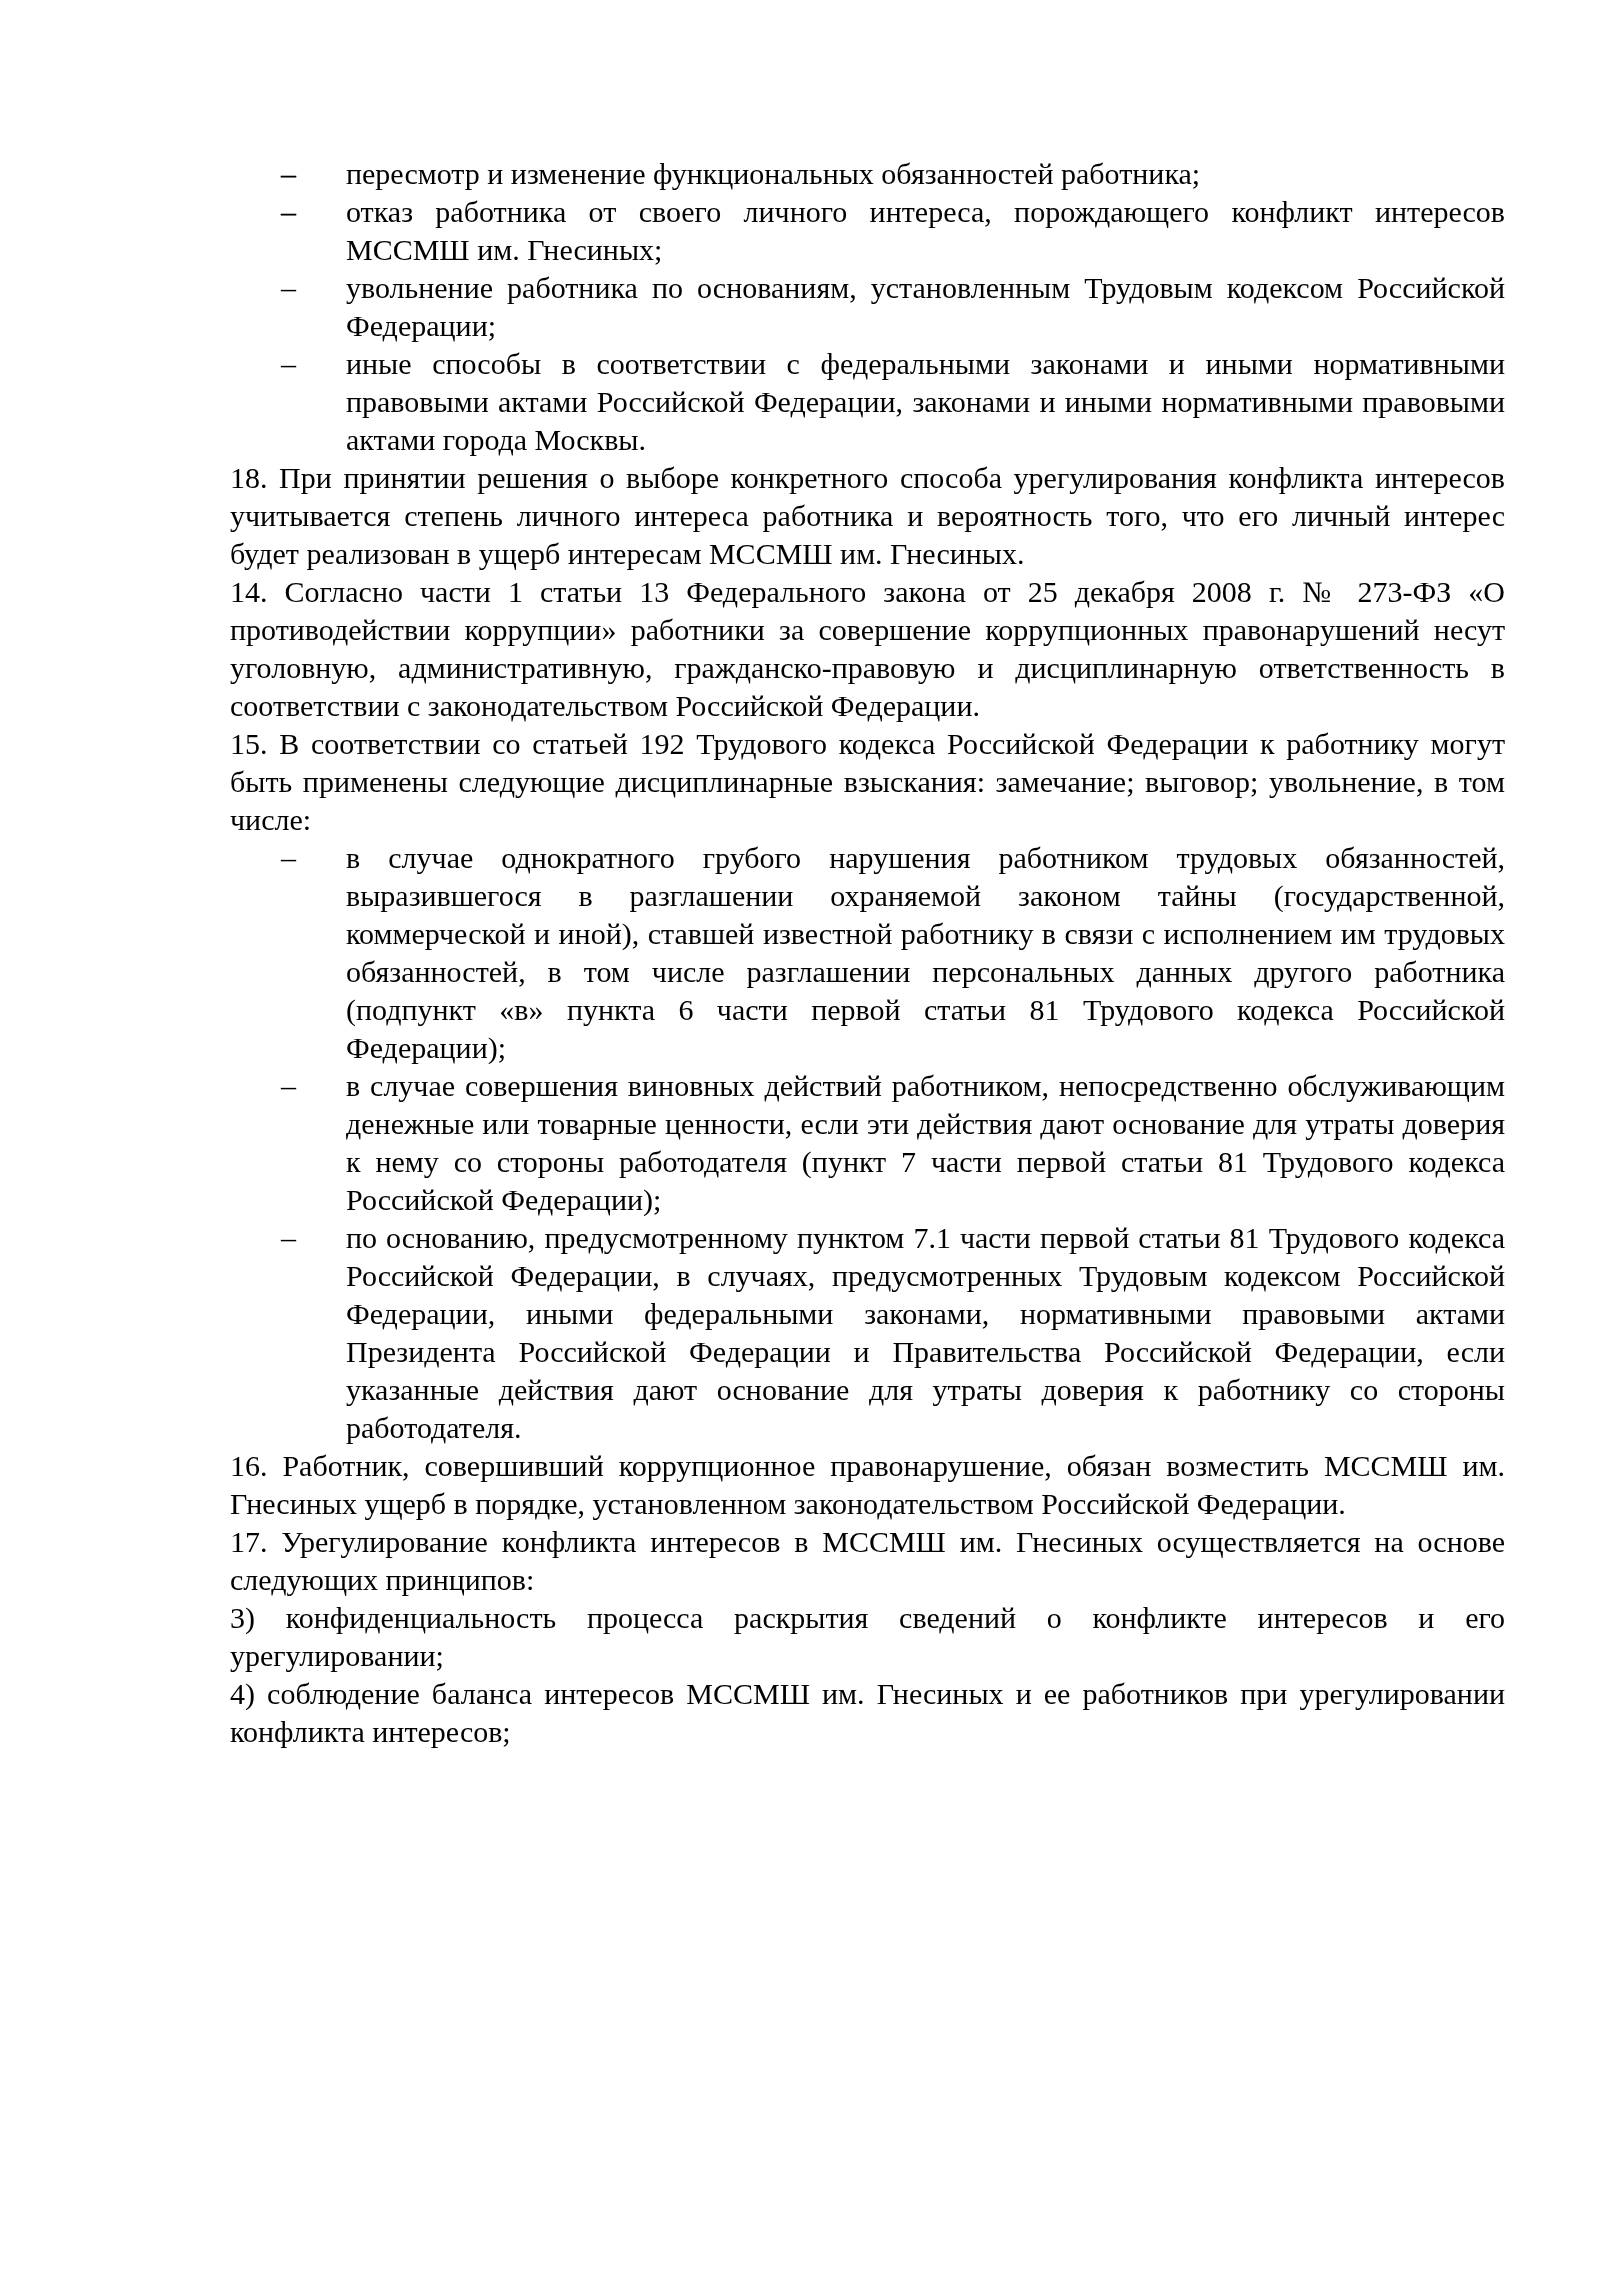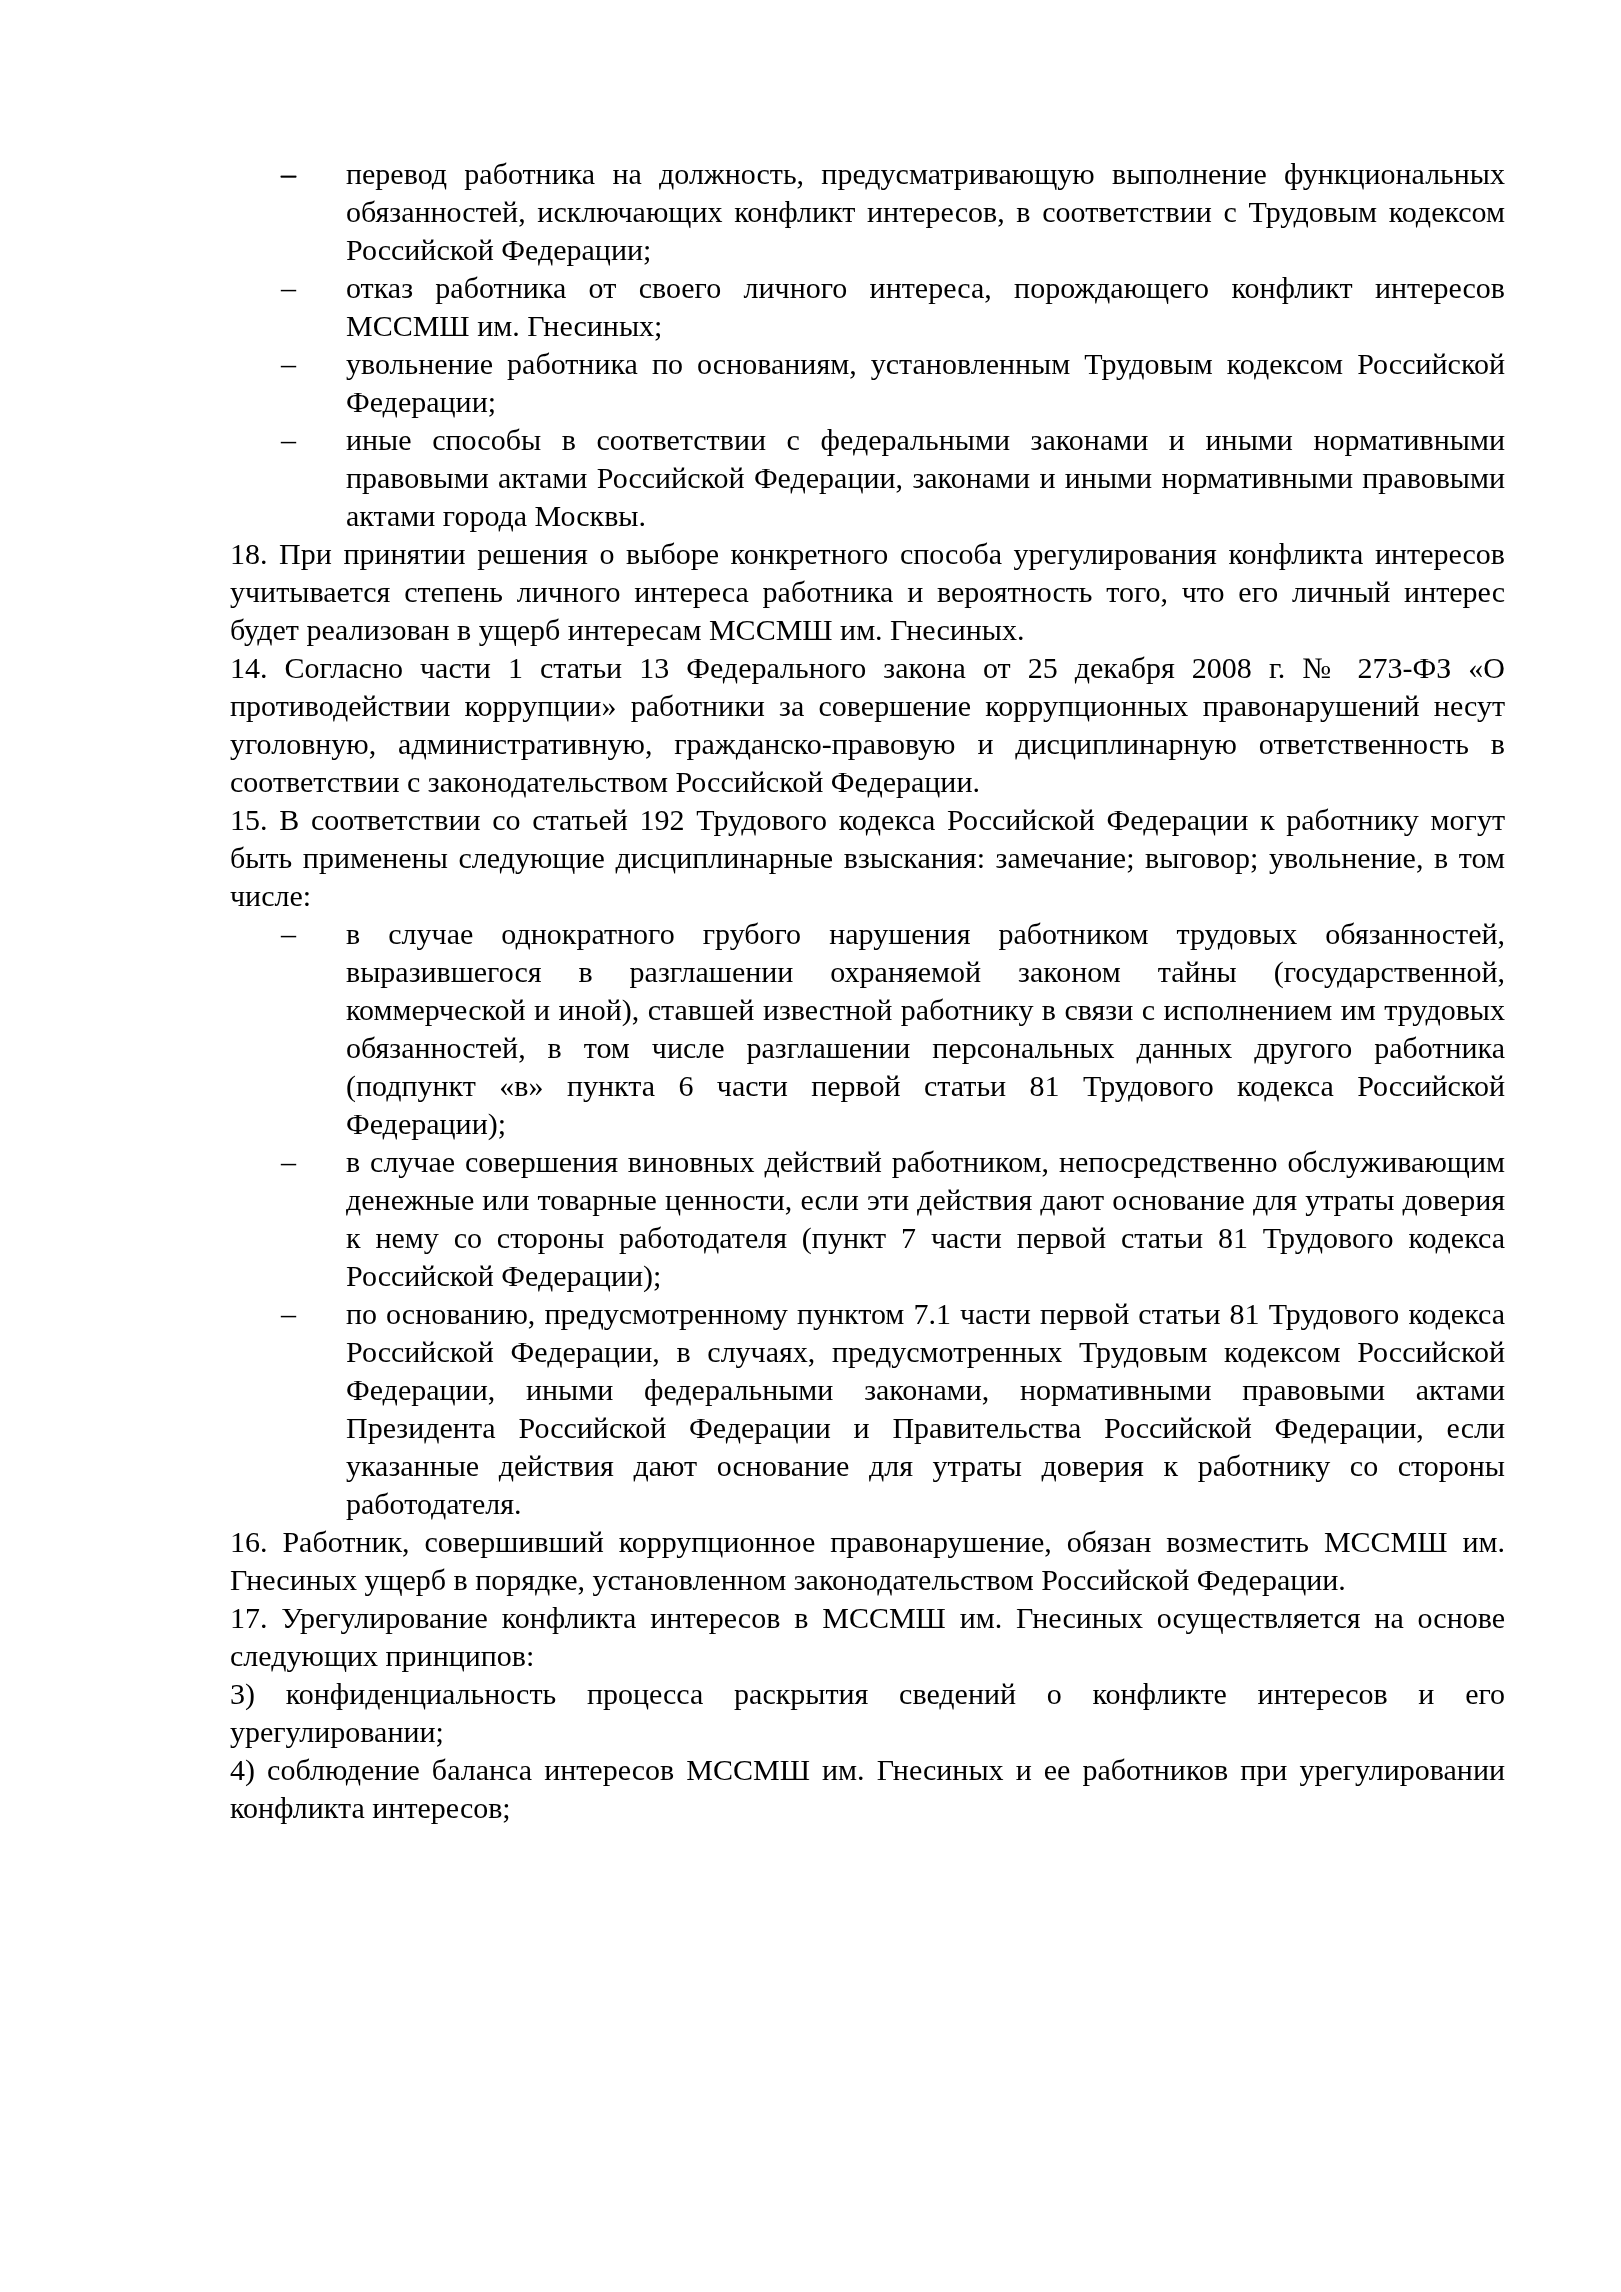--- a/index.html
+++ b/index.html
@@ -43,22 +43,22 @@
   .para {
     
   }
 </style>
 </head>
 <body>
 
 <div class="page">
   <div class="doc-body">
       <div class="block bullet"><span class="dash">–</span></div>
+      <div class="block bullet"><span class="dash">–</span><span class="txt">пересмотр и изменение функциональных обязанностей работника;</span></div>
       <div class="block bullet"><span class="dash">–</span></div>
-      <div class="block bullet"><span class="dash">–</span><span class="txt">перевод работника на должность, предусматривающую выполнение функциональных обязанностей, исключающих конфликт интересов, в соответствии с Трудовым кодексом Российской Федерации;</span></div>
       <div class="block bullet"><span class="dash">–</span><span class="txt">отказ работника от своего личного интереса, порождающего конфликт интересов МССМШ им. Гнесиных;</span></div>
       <div class="block bullet"><span class="dash">–</span><span class="txt">увольнение работника по основаниям, установленным Трудовым кодексом Российской Федерации;</span></div>
       <div class="block bullet"><span class="dash">–</span><span class="txt">иные способы в соответствии с федеральными законами и иными нормативными правовыми актами Российской Федерации, законами и иными нормативными правовыми актами города Москвы.</span></div>
       <div class="block para">18. При принятии решения о выборе конкретного способа урегулирования конфликта интересов учитывается степень личного интереса работника и вероятность того, что его личный интерес будет реализован в ущерб интересам МССМШ им. Гнесиных.</div>
       <div class="block para">14. Согласно части 1 статьи 13 Федерального закона от 25 декабря 2008 г. № 273-ФЗ «О противодействии коррупции» работники за совершение коррупционных правонарушений несут уголовную, административную, гражданско-правовую и дисциплинарную ответственность в соответствии с законодательством Российской Федерации.</div>
       <div class="block para">15. В соответствии со статьей 192 Трудового кодекса Российской Федерации к работнику могут быть применены следующие дисциплинарные взыскания: замечание; выговор; увольнение, в том числе:</div>
       <div class="block bullet"><span class="dash">–</span><span class="txt">в случае однократного грубого нарушения работником трудовых обязанностей, выразившегося в разглашении охраняемой законом тайны (государственной, коммерческой и иной), ставшей известной работнику в связи с исполнением им трудовых обязанностей, в том числе разглашении персональных данных другого работника (подпункт «в» пункта 6 части первой статьи 81 Трудового кодекса Российской Федерации);</span></div>
       <div class="block bullet"><span class="dash">–</span><span class="txt">в случае совершения виновных действий работником, непосредственно обслуживающим денежные или товарные ценности, если эти действия дают основание для утраты доверия к нему со стороны работодателя (пункт 7 части первой статьи 81 Трудового кодекса Российской Федерации);</span></div>
       <div class="block bullet"><span class="dash">–</span><span class="txt">по основанию, предусмотренному пунктом 7.1 части первой статьи 81 Трудового кодекса Российской Федерации, в случаях, предусмотренных Трудовым кодексом Российской Федерации, иными федеральными законами, нормативными правовыми актами Президента Российской Федерации и Правительства Российской Федерации, если указанные действия дают основание для утраты доверия к работнику со стороны работодателя.</span></div>
       <div class="block para">16. Работник, совершивший коррупционное правонарушение, обязан возместить МССМШ им. Гнесиных ущерб в порядке, установленном законодательством Российской Федерации.</div>

